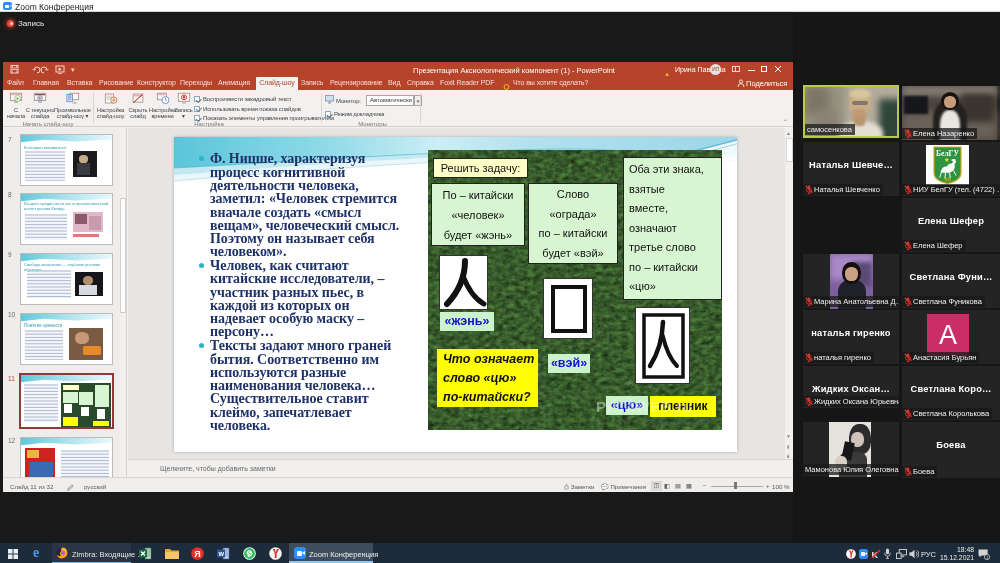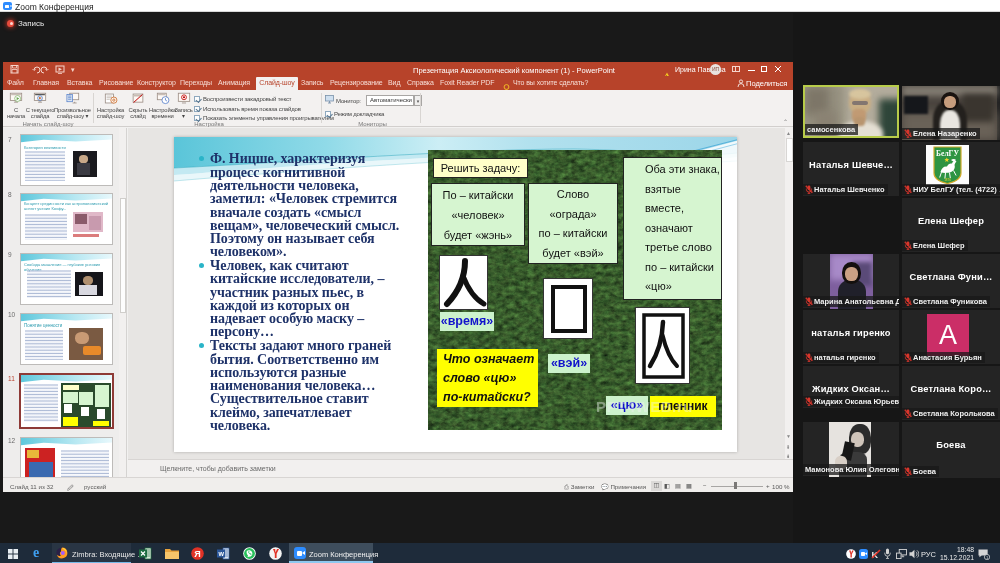--- a/index.html
+++ b/index.html
@@ -58,21 +58,21 @@
 .glab { top:31px; text-align:center; font-size:6px; color:#777; }
 .chk { font-size:6px; color:#444; height:8px; line-height:8px; letter-spacing:-0.15px; white-space:nowrap; }
 .cbx { display:inline-block; width:6px; height:6px; border:1px solid #8ea8be; background:#fdfdfd; margin-right:3px; vertical-align:-1px; position:relative; }
 .cbx:after { content:""; position:absolute; left:0.5px; top:0.5px; width:4px; height:2.5px; border-left:1.2px solid #5a7890; border-bottom:1.2px solid #5a7890; transform:rotate(-48deg); }
 .ric svg { position:absolute; left:0; top:0; }
 
 
 .pcell { background:#232323; }
 .pcell.dark { background:#242424; }
 .pname { left:0; top:18px; width:100%; text-align:center; color:#fff; font-weight:bold; font-size:9.3px; letter-spacing:0.2px; }
-.plab { left:0; bottom:1px; height:11px; max-width:100%; background:rgba(24,24,24,0.75); padding:0 3px 0 2px; white-space:nowrap; overflow:hidden;font-weight:bold; }
+.plab { left:0; bottom:1px; height:11px; max-width:100%; background:rgba(24,24,24,0.75); padding:0 3px 0 2px; white-space:nowrap; overflow:hidden; }
 .ltxt { color:#f0f0f0; font-size:7.5px; line-height:11px; vertical-align:top; }
 .micsvg { vertical-align:top; margin:1px 1px 0 0; }
 </style>
 </head>
 <body>
 <div id="stage">
   <div id="ztitle" class="abs">
     <div class="zicon abs"></div>
     <div class="ttext abs">Zoom Конференция</div>
   </div>
@@ -343,28 +343,28 @@
                 <feTurbulence type="fractalNoise" baseFrequency="0.16 0.22" numOctaves="4" seed="11" result="n"></feTurbulence>
                 <feColorMatrix in="n" type="matrix" values="0.30 0.14 0 0 0.01  0.40 0.30 0 0 0.02  0.20 0.13 0 0 0.01  0 0 0 0 1"></feColorMatrix>
               </filter>
             </defs>
             <rect width="294" height="280" fill="#1e3d22"></rect>
             <rect width="294" height="280" filter="url(#gt)" opacity="0.9"></rect>
           </svg>
           <div class="gbox abs" style="left:5px;top:8px;width:95px;height:20px;background:#ffffc9;font-size:11px;line-height:18px;text-align:center;">Решить задачу:</div>
           <div class="gbox abs" style="left:3px;top:33px;width:94px;height:63px;background:#d6f5d0;font-size:11px;line-height:20px;text-align:center;padding-top:1px;">По – китайски<br>«человек»<br>будет «жэнь»</div>
           <div class="gbox abs" style="left:100px;top:33px;width:90px;height:81px;background:#d6f5d0;font-size:11px;line-height:19.5px;text-align:center;padding-top:1px;">Слово<br>«ограда»<br>по – китайски<br>будет «вэй»</div>
-          <div class="gbox abs" style="left:195px;top:7px;width:99px;height:143px;background:#d6f5d0;font-size:11px;line-height:19.5px;text-align:left;padding:2px 0 0 21px;">Оба эти знака,<br>взятые<br>вместе,<br>означают<br>третье слово<br>по – китайски<br>«цю»</div>
+          <div class="gbox abs" style="left:195px;top:7px;width:99px;height:143px;background:#d6f5d0;font-size:11px;line-height:19.5px;text-align:left;padding:2px 0 0 5px;">Оба эти знака,<br>взятые<br>вместе,<br>означают<br>третье слово<br>по – китайски<br>«цю»</div>
           <div class="wbox abs" style="left:11px;top:105px;width:49px;height:55px;">
             <svg width="49" height="55" viewBox="0 0 49 55">
                 <path d="M25 5 C25 17 21 33 7 48" stroke="#111" stroke-width="6" fill="none" stroke-linecap="round"></path>
                 <path d="M23 20 C28 33 35 43 44 48" stroke="#111" stroke-width="5" fill="none" stroke-linecap="round"></path>
               </svg>
           </div>
-          <div class="glabel abs" style="left:12px;top:162px;width:54px;height:19px;">«время»</div>
+          <div class="glabel abs" style="left:12px;top:162px;width:54px;height:19px;">«жэнь»</div>
           <div class="ybox abs" style="left:9px;top:199px;width:101px;height:58px;">Что означает<br>слово «цю»<br>по-китайски?</div>
           <div class="wbox abs" style="left:115px;top:128px;width:50px;height:61px;">
             <svg width="50" height="61" viewBox="0 0 50 61">
                 <rect x="9" y="8" width="32" height="44" fill="none" stroke="#111" stroke-width="4"></rect>
               </svg>
           </div>
           <div class="glabel abs" style="left:120px;top:204px;width:42px;height:19px;">«вэй»</div>
           <div class="wbox abs" style="left:207px;top:157px;width:55px;height:77px;">
             <svg width="55" height="77" viewBox="0 0 55 77">
                 <rect x="8" y="7" width="39" height="62" fill="none" stroke="#111" stroke-width="3.5"></rect>

